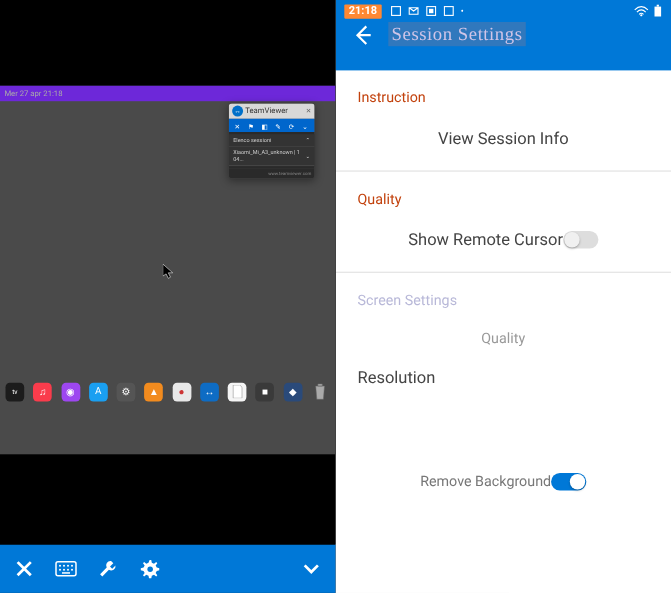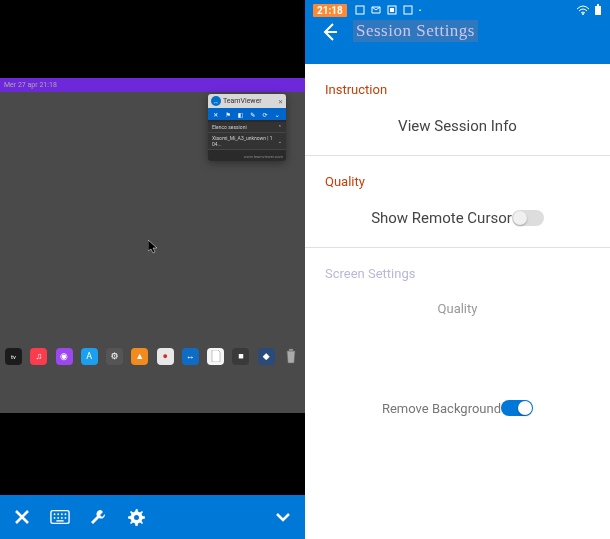--- a/index.html
+++ b/index.html
@@ -494,20 +494,21 @@
 
     <div class="section-label blur">Screen Settings</div>
 
     <div class="setting-group">
       <div class="setting-item" style="color:#999;font-size:13px;">
         <span>Quality</span>
       </div>
     </div>
 
     <div class="setting-group">
+      <div style="font-size:15px;color:#444;">Resolution</div>
     </div>
 
     <div style="height:22px;"></div>
 
     <div class="setting-item" style="font-size:13px;color:#777;margin-top:38px;">
       <span>Remove Background</span>
       <div class="toggle on">
         <div class="toggle-knob"></div>
       </div>
     </div>

